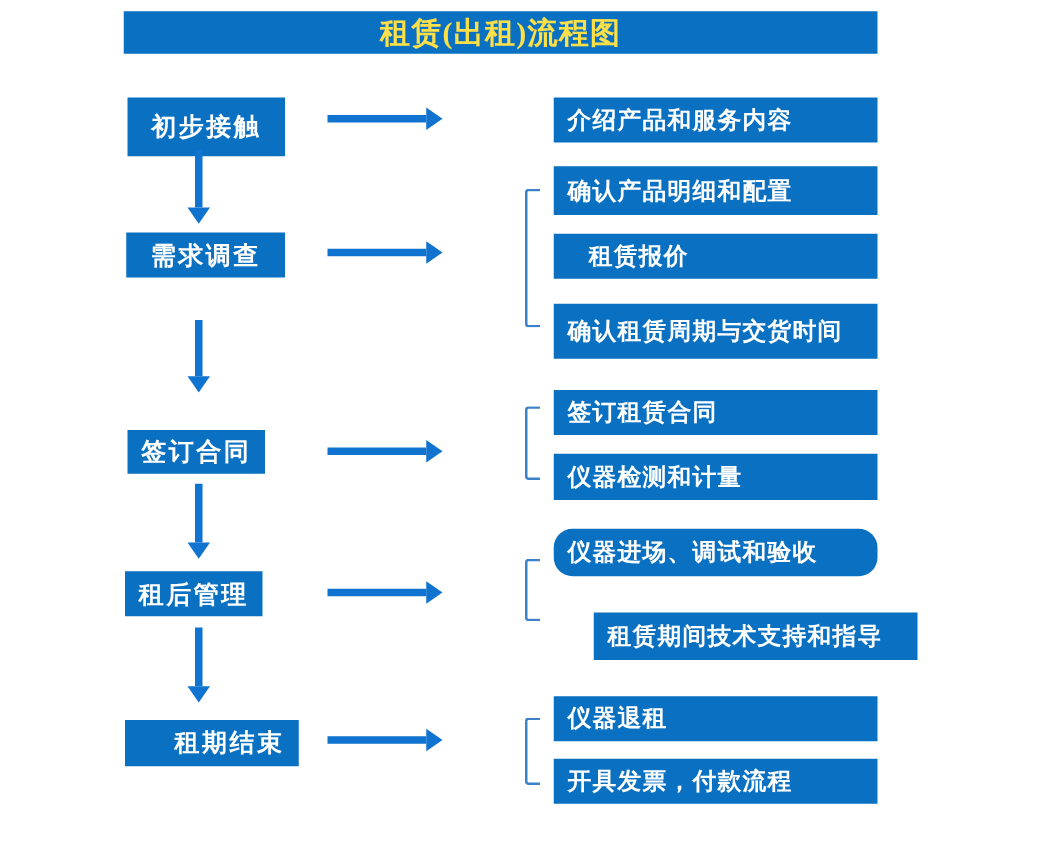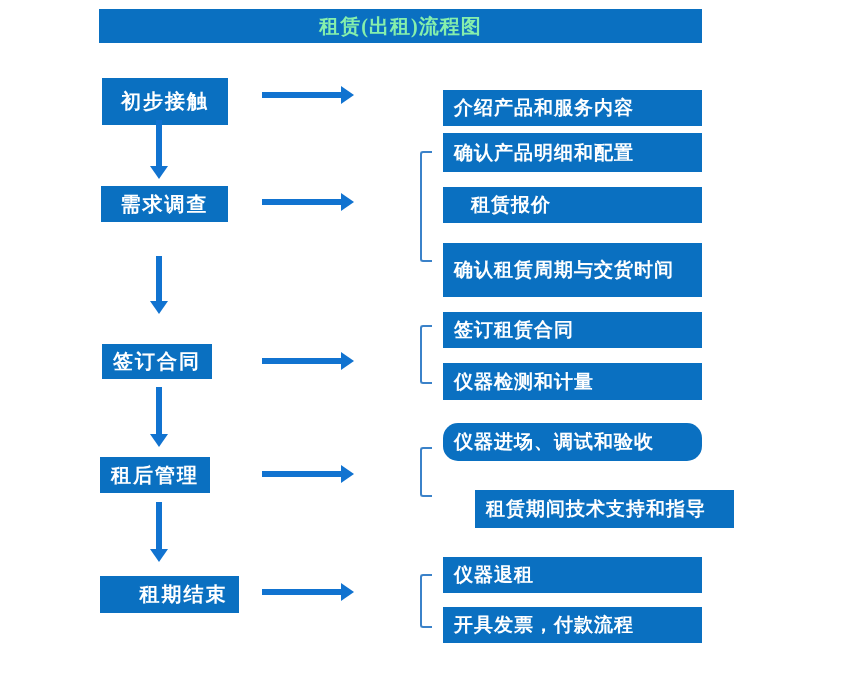--- a/index.html
+++ b/index.html
@@ -1,21 +1,21 @@
 <!DOCTYPE html>
 <html style="--box-blue: #0a70c1; --arrow-blue: #1173d0; --bracket-blue: #3b82c9;"><head>
 <meta charset="utf-8">
 <style>
   html,body{margin:0;padding:0;background:#ffffff;}
   body{font-family:"Liberation Serif","DejaVu Serif",serif;}
   #canvas{position:relative;width:844px;height:688px;background:#ffffff;overflow:hidden;}
 
   .title-bar{
     position:absolute;left:99px;top:9px;width:603px;height:34px;
-    background:var(--box-blue);color:#86efac;font-weight:bold;font-size:20px;
+    background:var(--box-blue);color:#fde047;font-weight:bold;font-size:24px;
     display:flex;align-items:center;justify-content:center;letter-spacing:1px;
   }
 
   .stage-box{
     position:absolute;background:var(--box-blue);color:#fff;font-weight:bold;
     font-size:20px;display:flex;align-items:center;justify-content:center;
     letter-spacing:2px;white-space:nowrap;
   }
 
   .detail-box{
@@ -89,25 +89,25 @@
   <div class="harrow" style="top:583px;">
     <div class="hstem"></div>
     <div class="hhead"></div>
   </div>
 
   <div class="bracket" style="top:151px;height:111px;"></div>
   <div class="bracket" style="top:325px;height:59px;"></div>
   <div class="bracket" style="top:447px;height:50px;"></div>
   <div class="bracket" style="top:574px;height:54px;"></div>
 
-  <div class="detail-box" style="top:78px;height:36px;margin-top:12px;">介绍产品和服务内容</div>
+  <div class="detail-box" style="top:78px;height:36px;">介绍产品和服务内容</div>
 
   <div class="detail-box" style="top:133px;height:39px;">确认产品明细和配置</div>
   <div class="detail-box" style="top:187px;height:36px;padding-left:28px;">租赁报价</div>
-  <div class="detail-box" style="top:243px;height:54px;">确认租赁周期与交货时间</div>
+  <div class="detail-box" style="top:243px;height:44px;">确认租赁周期与交货时间</div>
 
   <div class="detail-box" style="top:312px;height:36px;">签订租赁合同</div>
   <div class="detail-box" style="top:363px;height:37px;">仪器检测和计量</div>
 
   <div class="detail-box" style="top:423px;height:38px;border-radius:15px;">仪器进场、调试和验收</div>
   <div class="detail-box" style="top:490px;height:38px;margin-left:32px;">租赁期间技术支持和指导</div>
 
   <div class="detail-box" style="top:557px;height:36px;">仪器退租</div>
   <div class="detail-box" style="top:607px;height:36px;">开具发票，付款流程</div>
 

